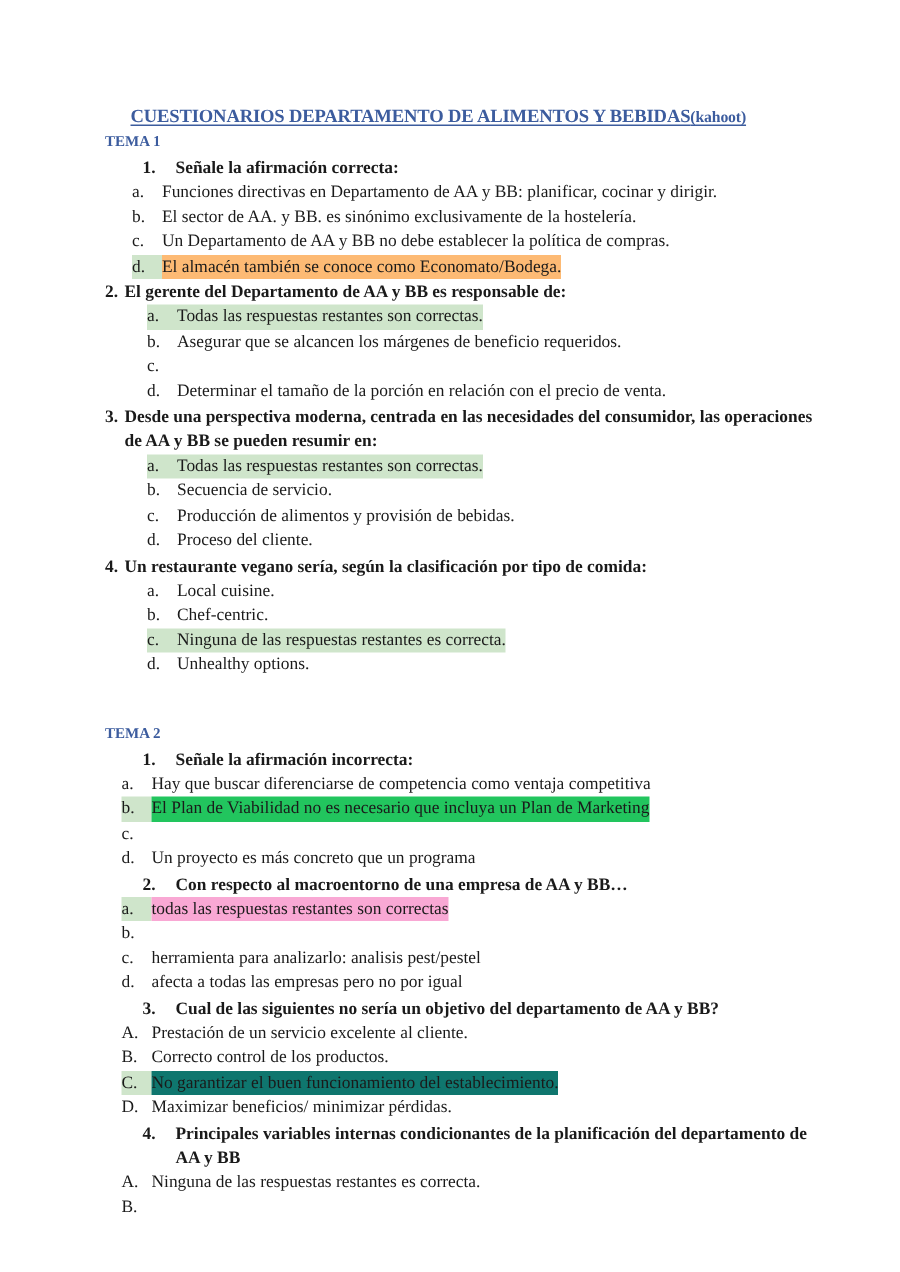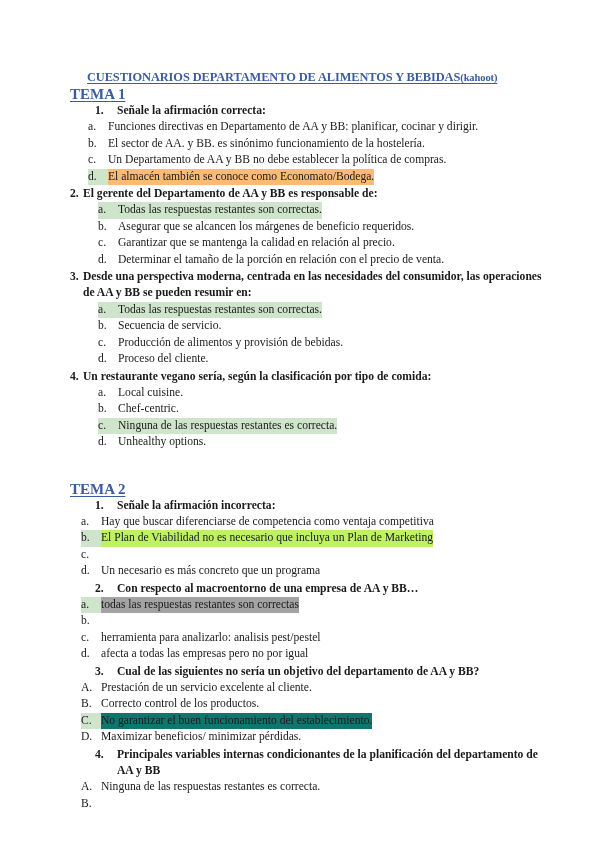--- a/index.html
+++ b/index.html
@@ -37,23 +37,22 @@
     margin-left: 17px;
   }
   .doc-title .kahoot {
     font-size: 10.5px;
   }
 
   
   .tema {
     color: #3c5c9e;
     font-weight: bold;
-    font-size: 15px;
+    font-size: 10px;
     line-height: 16px;
-    text-decoration: underline;
     text-underline-offset: 2px;
     margin-top: 1px;
   }
   .tema.spaced {
     margin-top: 30px;
   }
 
   
   .q {
     display: flex;
@@ -122,21 +121,21 @@
       <div class="q indent">
         <span class="q-num">1.</span>
         <span class="q-text">Señale la afirmación correcta:</span>
       </div>
       <div class="opt lvl1">
         <span class="opt-letter">a.</span>
         <span class="opt-text">Funciones directivas en Departamento de AA y BB: planificar, cocinar y dirigir.</span>
       </div>
       <div class="opt lvl1">
         <span class="opt-letter">b.</span>
-        <span class="opt-text">El sector de AA. y BB. es sinónimo funcionamiento de la hostelería.</span>
+        <span class="opt-text">El sector de AA. y BB. es sinónimo exclusivamente de la hostelería.</span>
       </div>
       <div class="opt lvl1">
         <span class="opt-letter">c.</span>
         <span class="opt-text">Un Departamento de AA y BB no debe establecer la política de compras.</span>
       </div>
       <div class="opt lvl1 hl">
         <span class="opt-letter" style="background: rgb(207, 229, 203);">d.</span>
         <span class="opt-text" style="background: #fdba74;">El almacén también se conoce como Economato/Bodega.</span>
       </div>
       <div class="q flush">
@@ -146,21 +145,20 @@
       <div class="opt lvl2 hl">
         <span class="opt-letter" style="background: rgb(207, 229, 203);">a.</span>
         <span class="opt-text" style="background: rgb(207, 229, 203);">Todas las respuestas restantes son correctas.</span>
       </div>
       <div class="opt lvl2">
         <span class="opt-letter">b.</span>
         <span class="opt-text">Asegurar que se alcancen los márgenes de beneficio requeridos.</span>
       </div>
       <div class="opt lvl2">
         <span class="opt-letter">c.</span>
-        <span class="opt-text">Garantizar que se mantenga la calidad en relación al precio.</span>
       </div>
       <div class="opt lvl2">
         <span class="opt-letter">d.</span>
         <span class="opt-text">Determinar el tamaño de la porción en relación con el precio de venta.</span>
       </div>
       <div class="q flush">
         <span class="q-num">3.</span>
         <span class="q-text">Desde una perspectiva moderna, centrada en las necesidades del consumidor, las operaciones de AA y BB se pueden resumir en:</span>
       </div>
       <div class="opt lvl2 hl">
@@ -203,36 +201,36 @@
       <div class="q indent">
         <span class="q-num">1.</span>
         <span class="q-text">Señale la afirmación incorrecta:</span>
       </div>
       <div class="opt lvl0">
         <span class="opt-letter">a.</span>
         <span class="opt-text">Hay que buscar diferenciarse de competencia como ventaja competitiva</span>
       </div>
       <div class="opt lvl0 hl">
         <span class="opt-letter" style="background: rgb(207, 229, 203);">b.</span>
-        <span class="opt-text" style="background: #bef264;">El Plan de Viabilidad no es necesario que incluya un Plan de Marketing</span>
-      </div>
-      <div class="opt lvl0">
-        <span class="opt-letter">c.</span>
-      </div>
-      <div class="opt lvl0">
-        <span class="opt-letter">d.</span>
-        <span class="opt-text">Un necesario es más concreto que un programa</span>
+        <span class="opt-text" style="background: #22c55e;">El Plan de Viabilidad no es necesario que incluya un Plan de Marketing</span>
+      </div>
+      <div class="opt lvl0">
+        <span class="opt-letter">c.</span>
+      </div>
+      <div class="opt lvl0">
+        <span class="opt-letter">d.</span>
+        <span class="opt-text">Un proyecto es más concreto que un programa</span>
       </div>
       <div class="q indent">
         <span class="q-num">2.</span>
         <span class="q-text">Con respecto al macroentorno de una empresa de AA y BB…</span>
       </div>
       <div class="opt lvl0 hl">
         <span class="opt-letter" style="background: rgb(207, 229, 203);">a.</span>
-        <span class="opt-text" style="background: #a3a3a3;">todas las respuestas restantes son correctas</span>
+        <span class="opt-text" style="background: #f9a8d4;">todas las respuestas restantes son correctas</span>
       </div>
       <div class="opt lvl0">
         <span class="opt-letter">b.</span>
       </div>
       <div class="opt lvl0">
         <span class="opt-letter">c.</span>
         <span class="opt-text">herramienta para analizarlo: analisis pest/pestel</span>
       </div>
       <div class="opt lvl0">
         <span class="opt-letter">d.</span>

